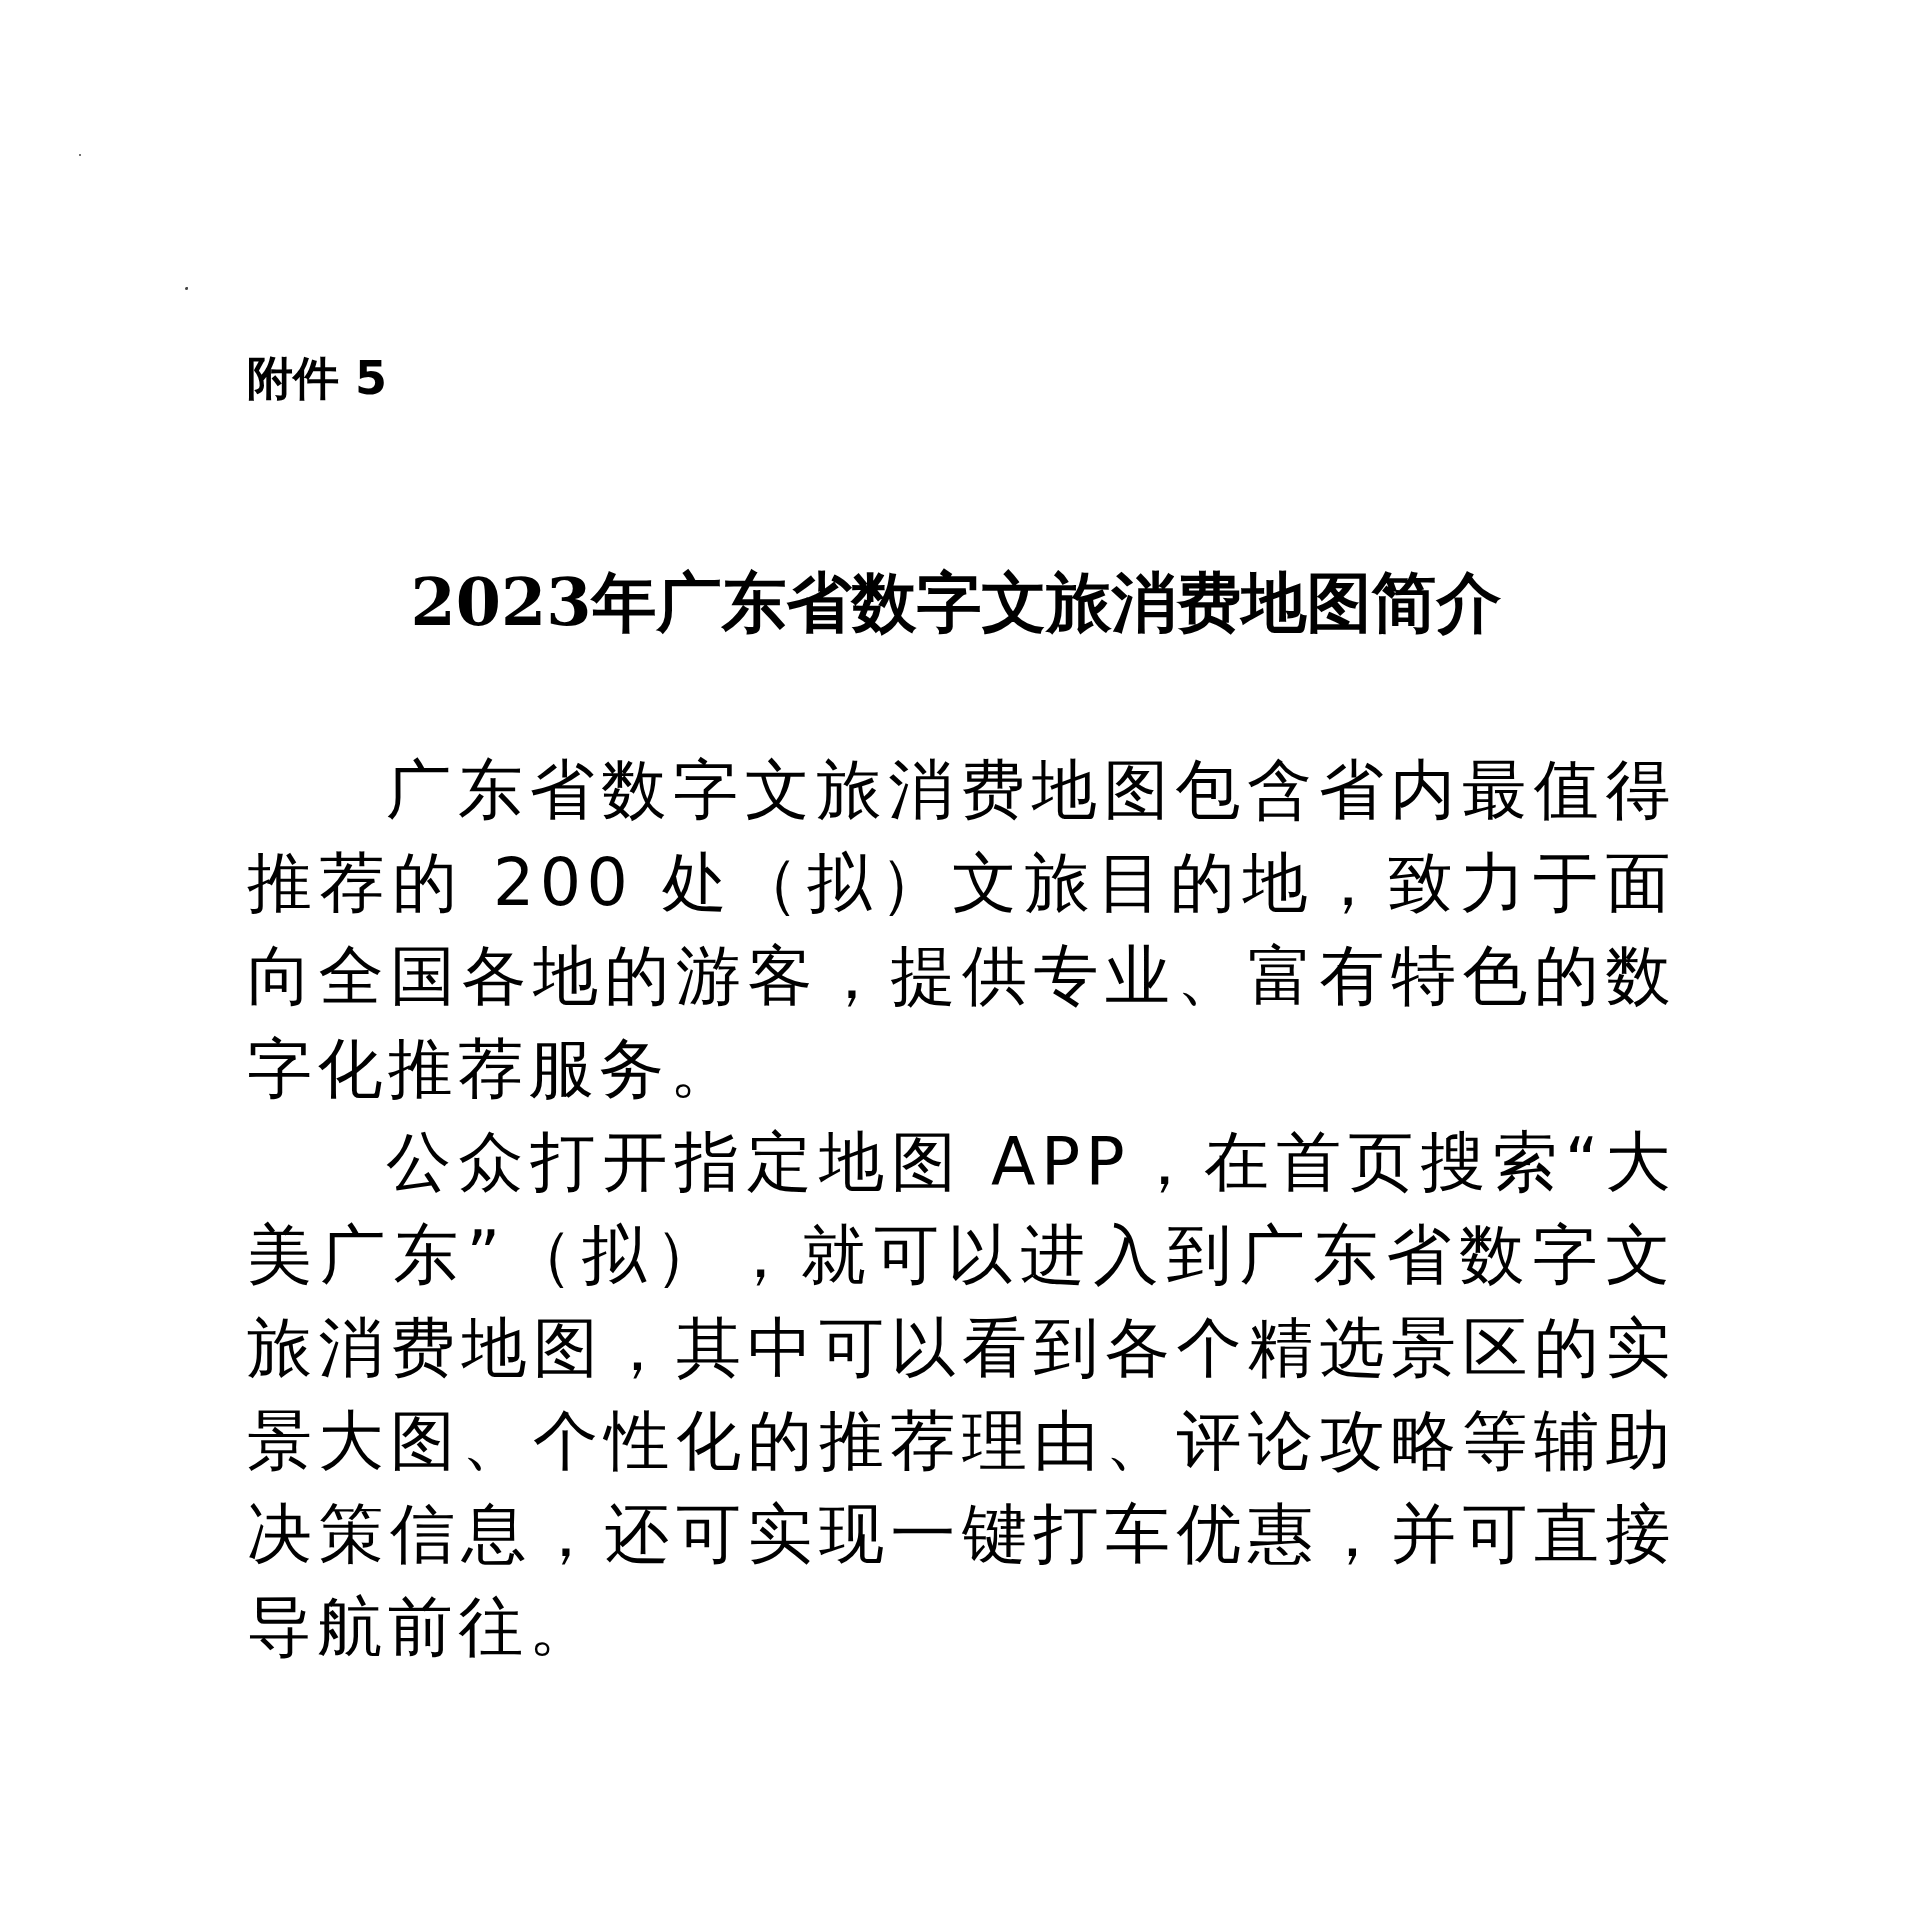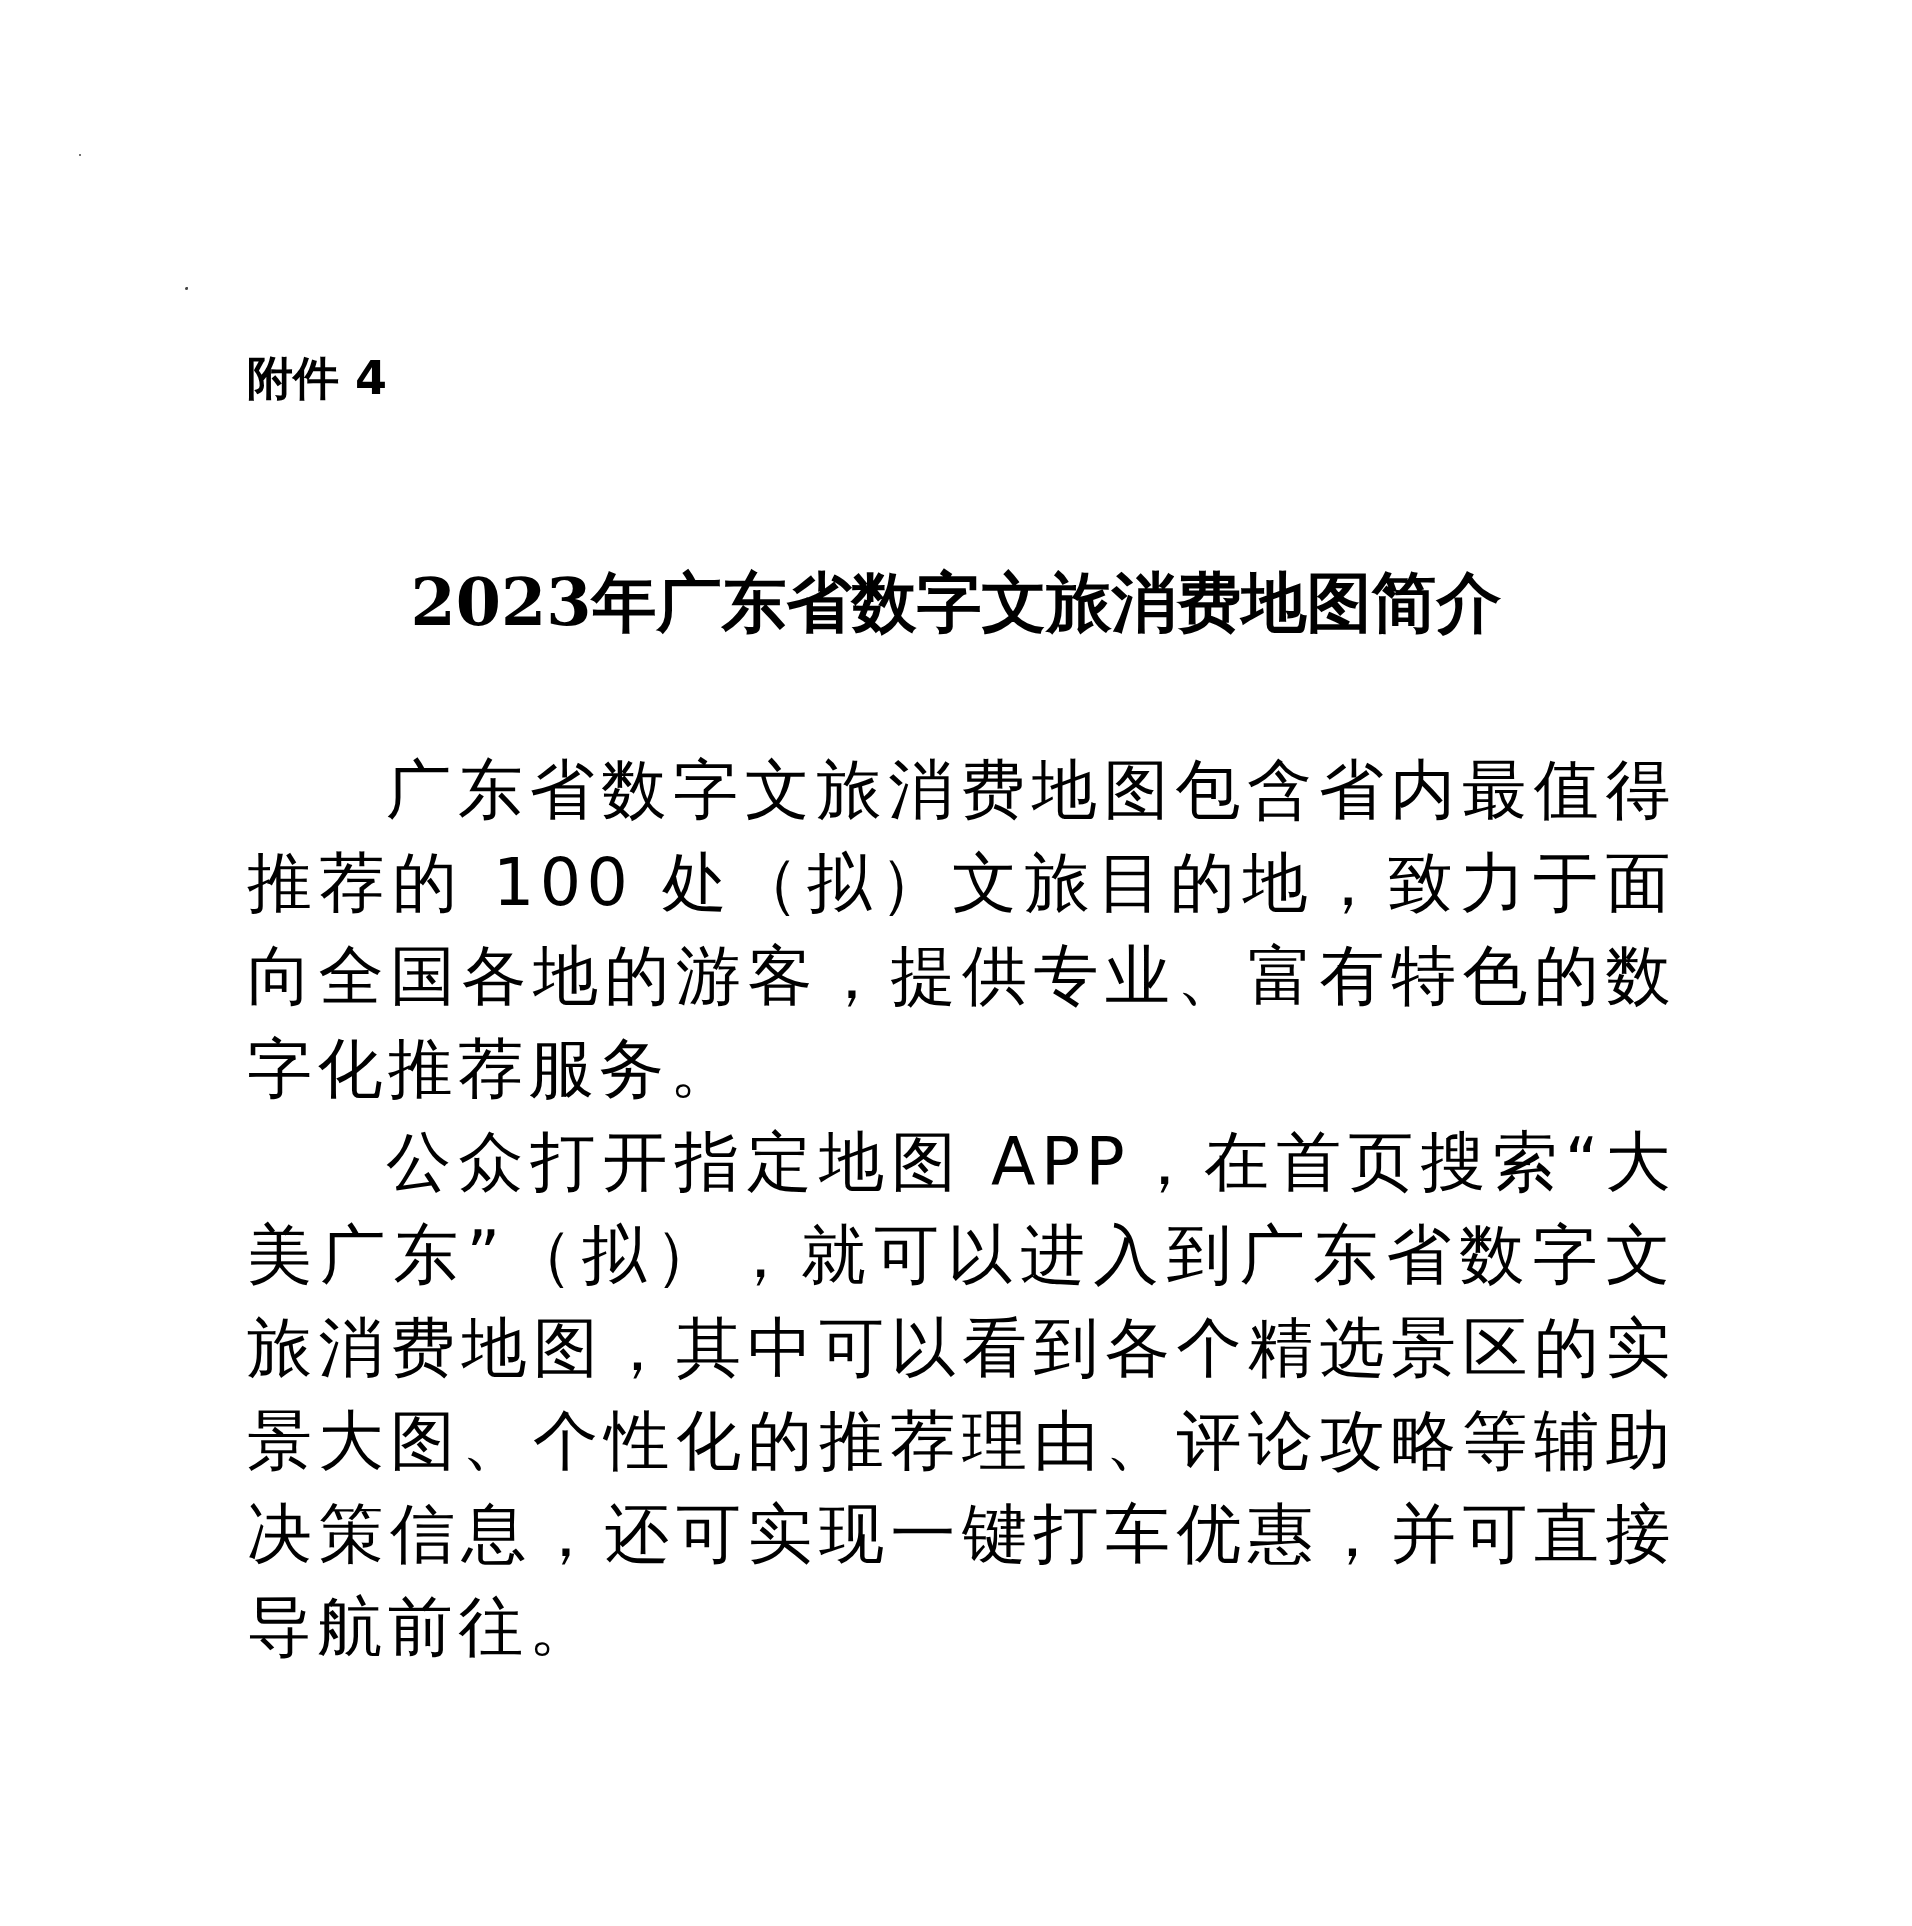--- a/index.html
+++ b/index.html
@@ -16,23 +16,23 @@
 </style>
 </head>
 <body>
 
 <div>
   <div class="scan-mark" style="left:79px;top:154px;width:2.3px;height:2.3px;"></div>
   <div class="scan-mark" style="left:186px;top:287px;width:2.3px;height:2.3px;"></div>
   <div class="scan-mark" style="left:186px;top:287px;width:0;height:0;"></div>
   <div class="scan-mark" style="left:185px;top:287px;width:3.1px;height:3.1px;"></div>
 
-  <div class="attachment">附件 4</div>
+  <div class="attachment">附件 5</div>
 
   <h1 class="title">2023年广东省数字文旅消费地图简介</h1>
 
   <div class="body">
-    <p class="para">广东省数字文旅消费地图包含省内最值得推荐的 100 处（拟）文旅目的地，致力于面向全国各地的游客，提供专业、富有特色的数字化推荐服务。</p>
+    <p class="para">广东省数字文旅消费地图包含省内最值得推荐的 200 处（拟）文旅目的地，致力于面向全国各地的游客，提供专业、富有特色的数字化推荐服务。</p>
     <p class="para">公众打开指定地图 APP，在首页搜索“大美广东”（拟），就可以进入到广东省数字文旅消费地图，其中可以看到各个精选景区的实景大图、个性化的推荐理由、评论攻略等辅助决策信息，还可实现一键打车优惠，并可直接导航前往。</p>
   </div>
 
 </div>
 
 
 </body></html>

